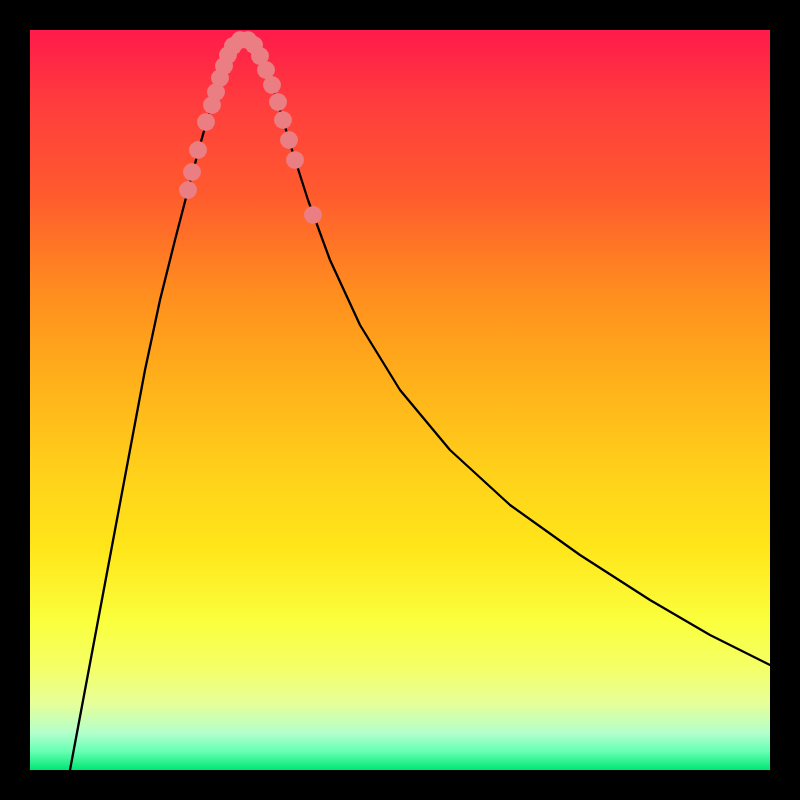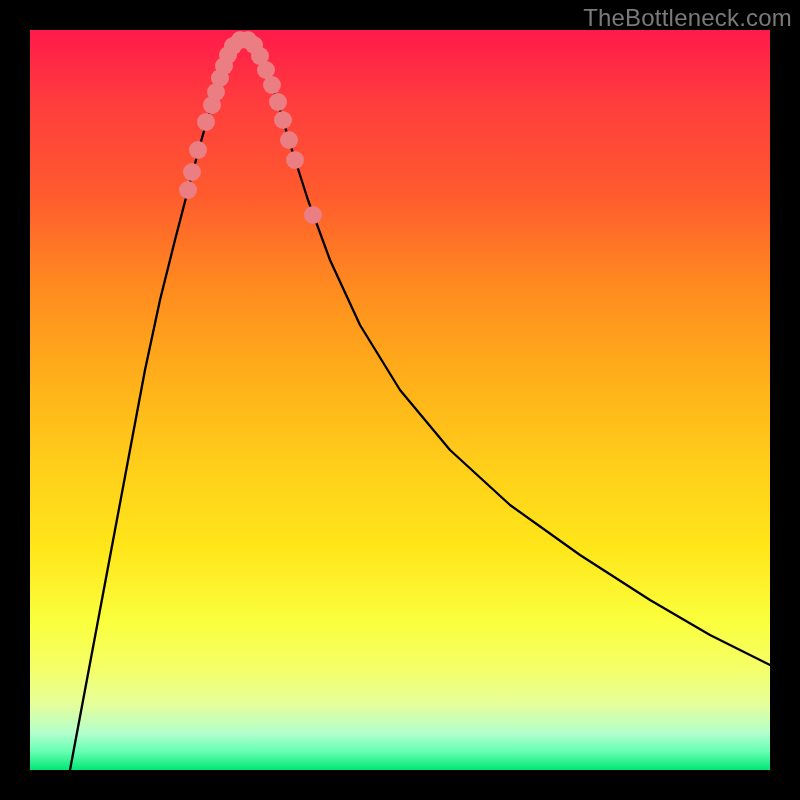--- a/index.html
+++ b/index.html
@@ -58,21 +58,20 @@
     top: 0;
     left: 0;
     width: 740px;
     height: 740px;
   }
 </style>
 </head>
 <body>
 
 <div class="chart-container">
-  <div class="watermark">TheBottleneck.com</div>
   <div class="plot-area">
     <svg class="curve" viewBox="0 0 740 740">
       <g id="curve-group">
           <path d="M40 740 L55 660 L70 580 L85 500 L100 420 L115 340 L130 270 L145 210 L158 160 L170 115 L180 80 L188 50 L195 30 L202 18 L210 10 L218 10 L225 18 L232 30 L240 50 L250 80 L262 120 L278 170 L300 230 L330 295 L370 360 L420 420 L480 475 L550 525 L620 570 L680 605 L740 635" fill="none" stroke="#000000" stroke-width="2.3" stroke-linecap="round" stroke-linejoin="round"></path>
         </g>
       <g id="marker-group">
           <circle cx="158" cy="160" r="9" fill="#eb7e82"></circle>
           <circle cx="162" cy="142" r="9" fill="#eb7e82"></circle>
           <circle cx="168" cy="120" r="9" fill="#eb7e82"></circle>
           <circle cx="176" cy="92" r="9" fill="#eb7e82"></circle>

